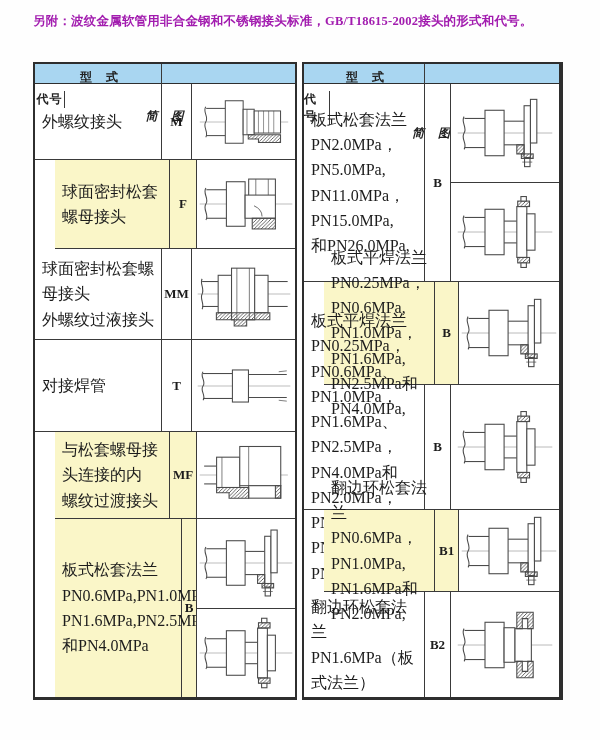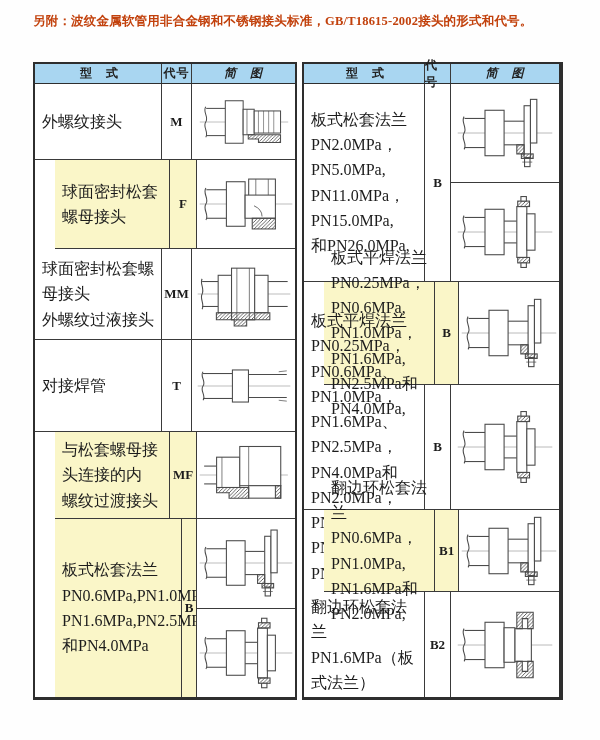--- a/index.html
+++ b/index.html
@@ -3,27 +3,27 @@
 <meta charset="utf-8">
 <style>
   * { margin:0; padding:0; box-sizing:border-box; }
   html,body { width:600px; height:740px; }
   body {
     position:relative; width:600px; height:740px; background:#fefefe; overflow:hidden;
     font-family:"Liberation Serif","DejaVu Serif",serif; color:#1c1c1c;
   }
   .caption {
     position:absolute; left:33px; top:13px; width:552px;
-    font-size:12.5px; font-weight:600; letter-spacing:0.2px; color:#c2410c;
+    font-size:12.5px; font-weight:600; letter-spacing:0.2px; color:#a21caf;
   }
   .tablewrap { position:absolute; left:33px; top:62px; display:flex; gap:5px; }
   .half { background:#fff; border:2px solid #2e2e2e; border-bottom-width:3px; display:flex; flex-direction:column; }
   .half.left  { width:264px; }
   .half.right { width:261px; border-right-width:4px; }
-  .hrow { display:flex; height:20px; background:#a9d6f1; border-bottom:1.5px solid #2e2e2e; }
+  .hrow { display:flex; height:20px; background:#a9d6f1; border-bottom:1.5px solid #2e2e2e;flex-direction:column; }
   .hrow .cell { display:flex; align-items:center; justify-content:center;
     font-size:12px; font-weight:700; color:#222; letter-spacing:1px; }
   .row { display:flex; border-bottom:1px solid #3a3a3a; }
   .row:last-child { border-bottom:none; }
   .cell { border-right:1px solid #3a3a3a; }
   .cell:last-child { border-right:none;font-style:italic; }
   .c-type { width:127px; display:flex; align-items:center; padding:4px 4px 4px 7px;
     font-size:16px; line-height:1.58; white-space:pre-line; }
   .c-code { width:30px; display:flex; align-items:center; justify-content:center;
     font-size:13px; font-weight:600; }

